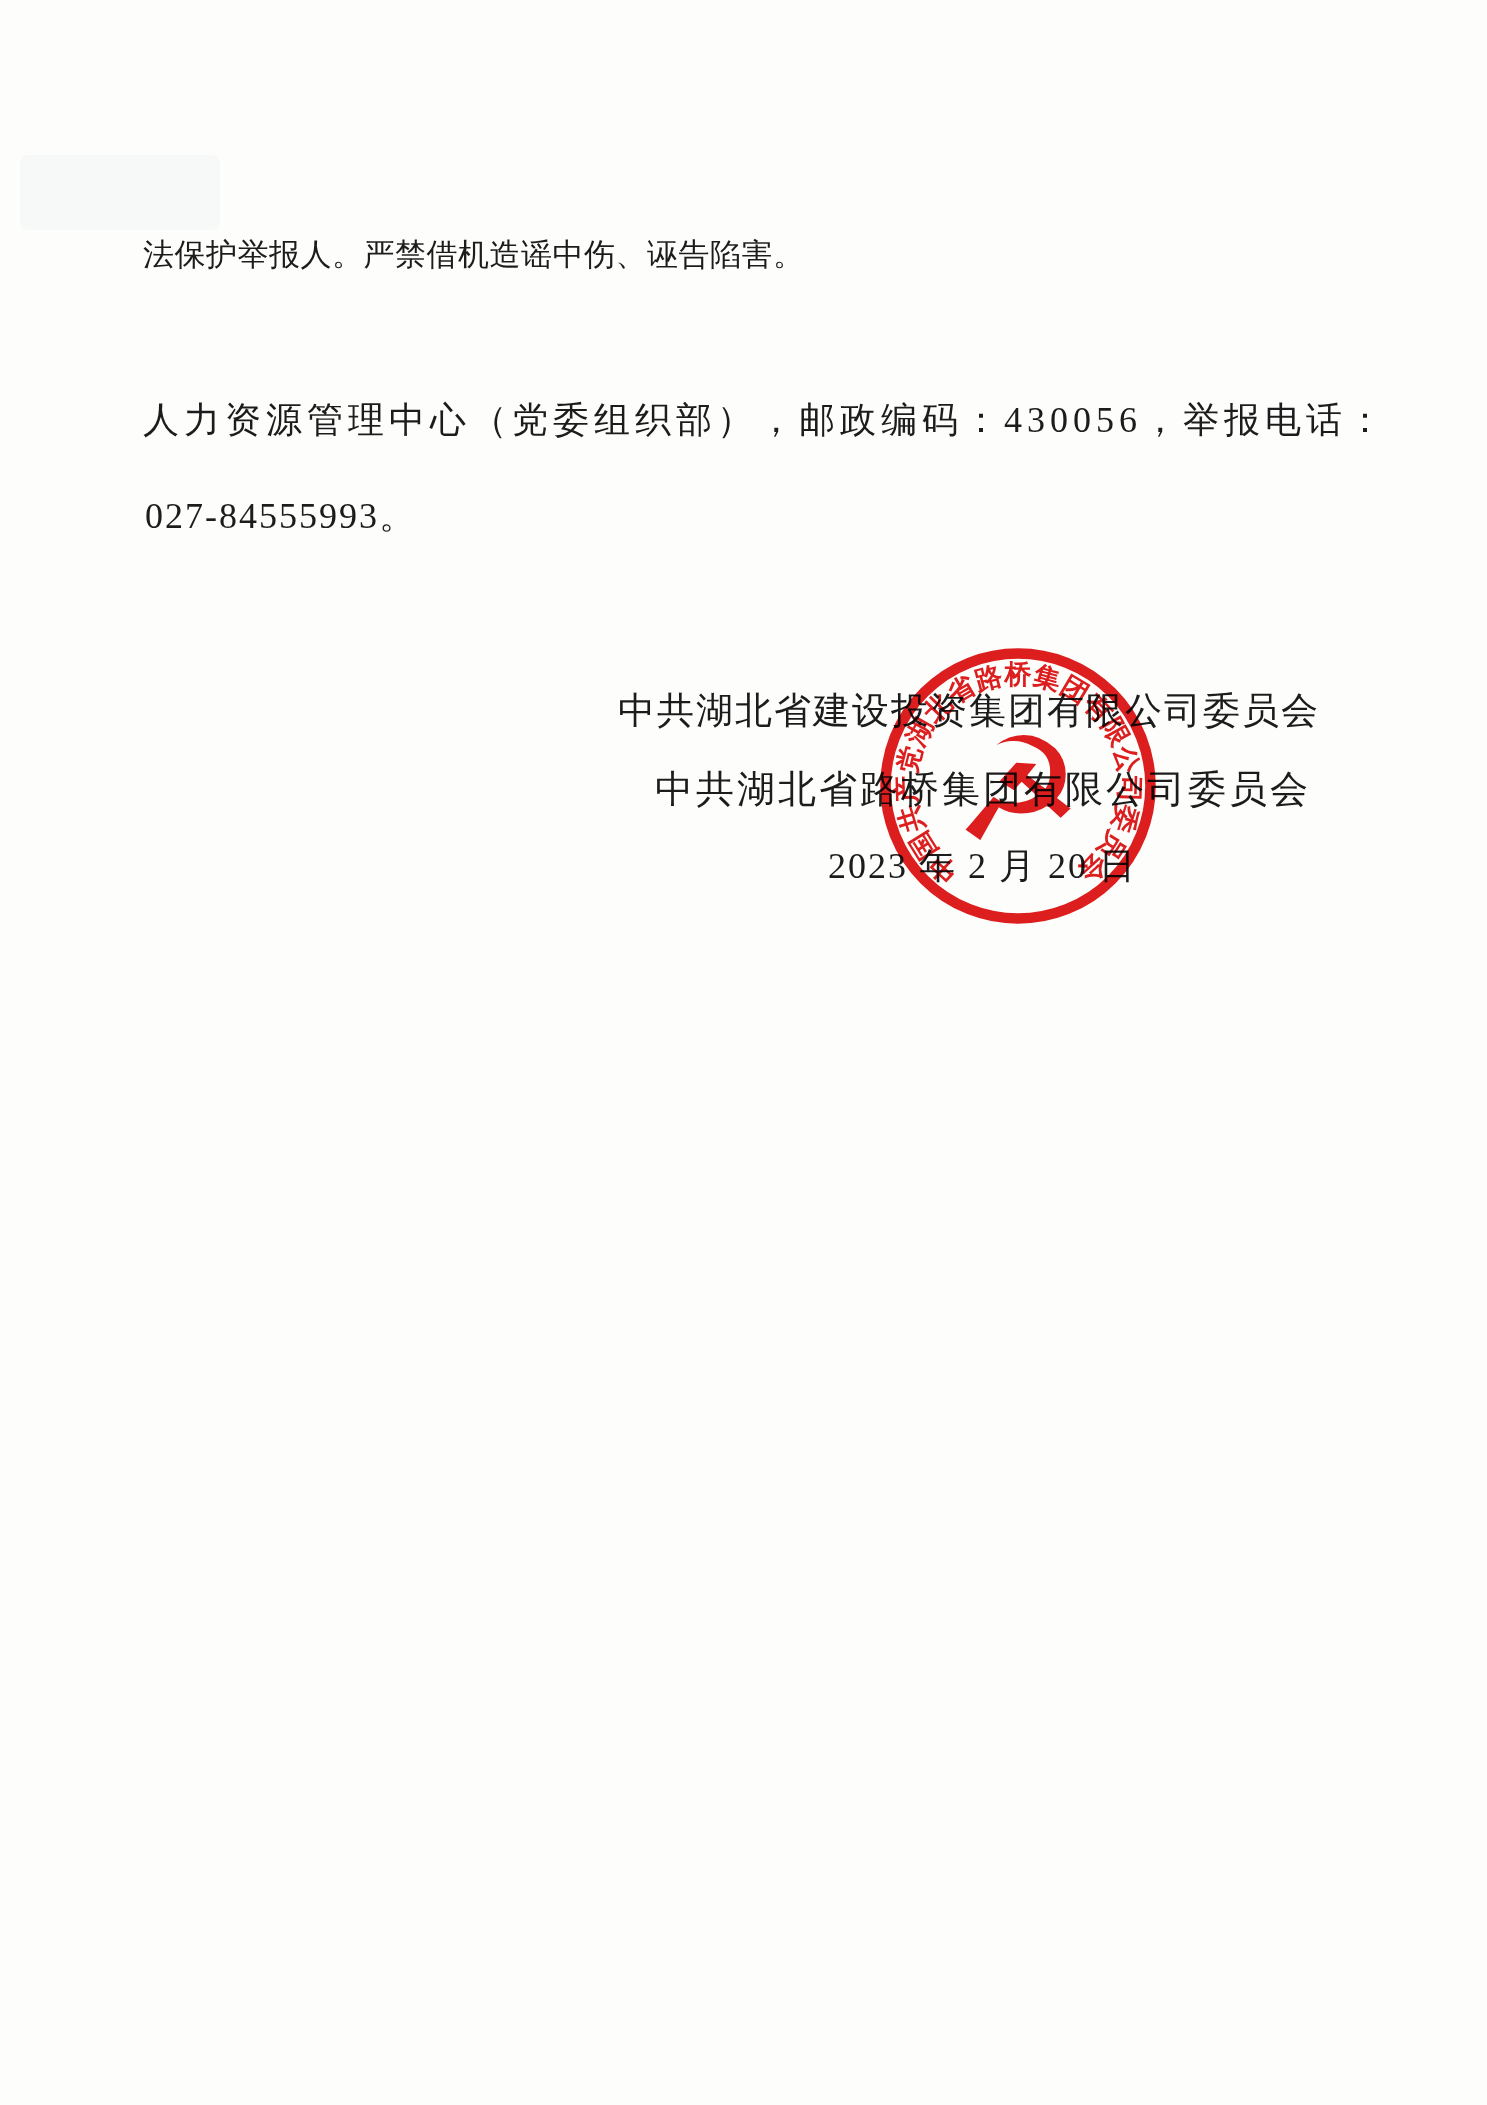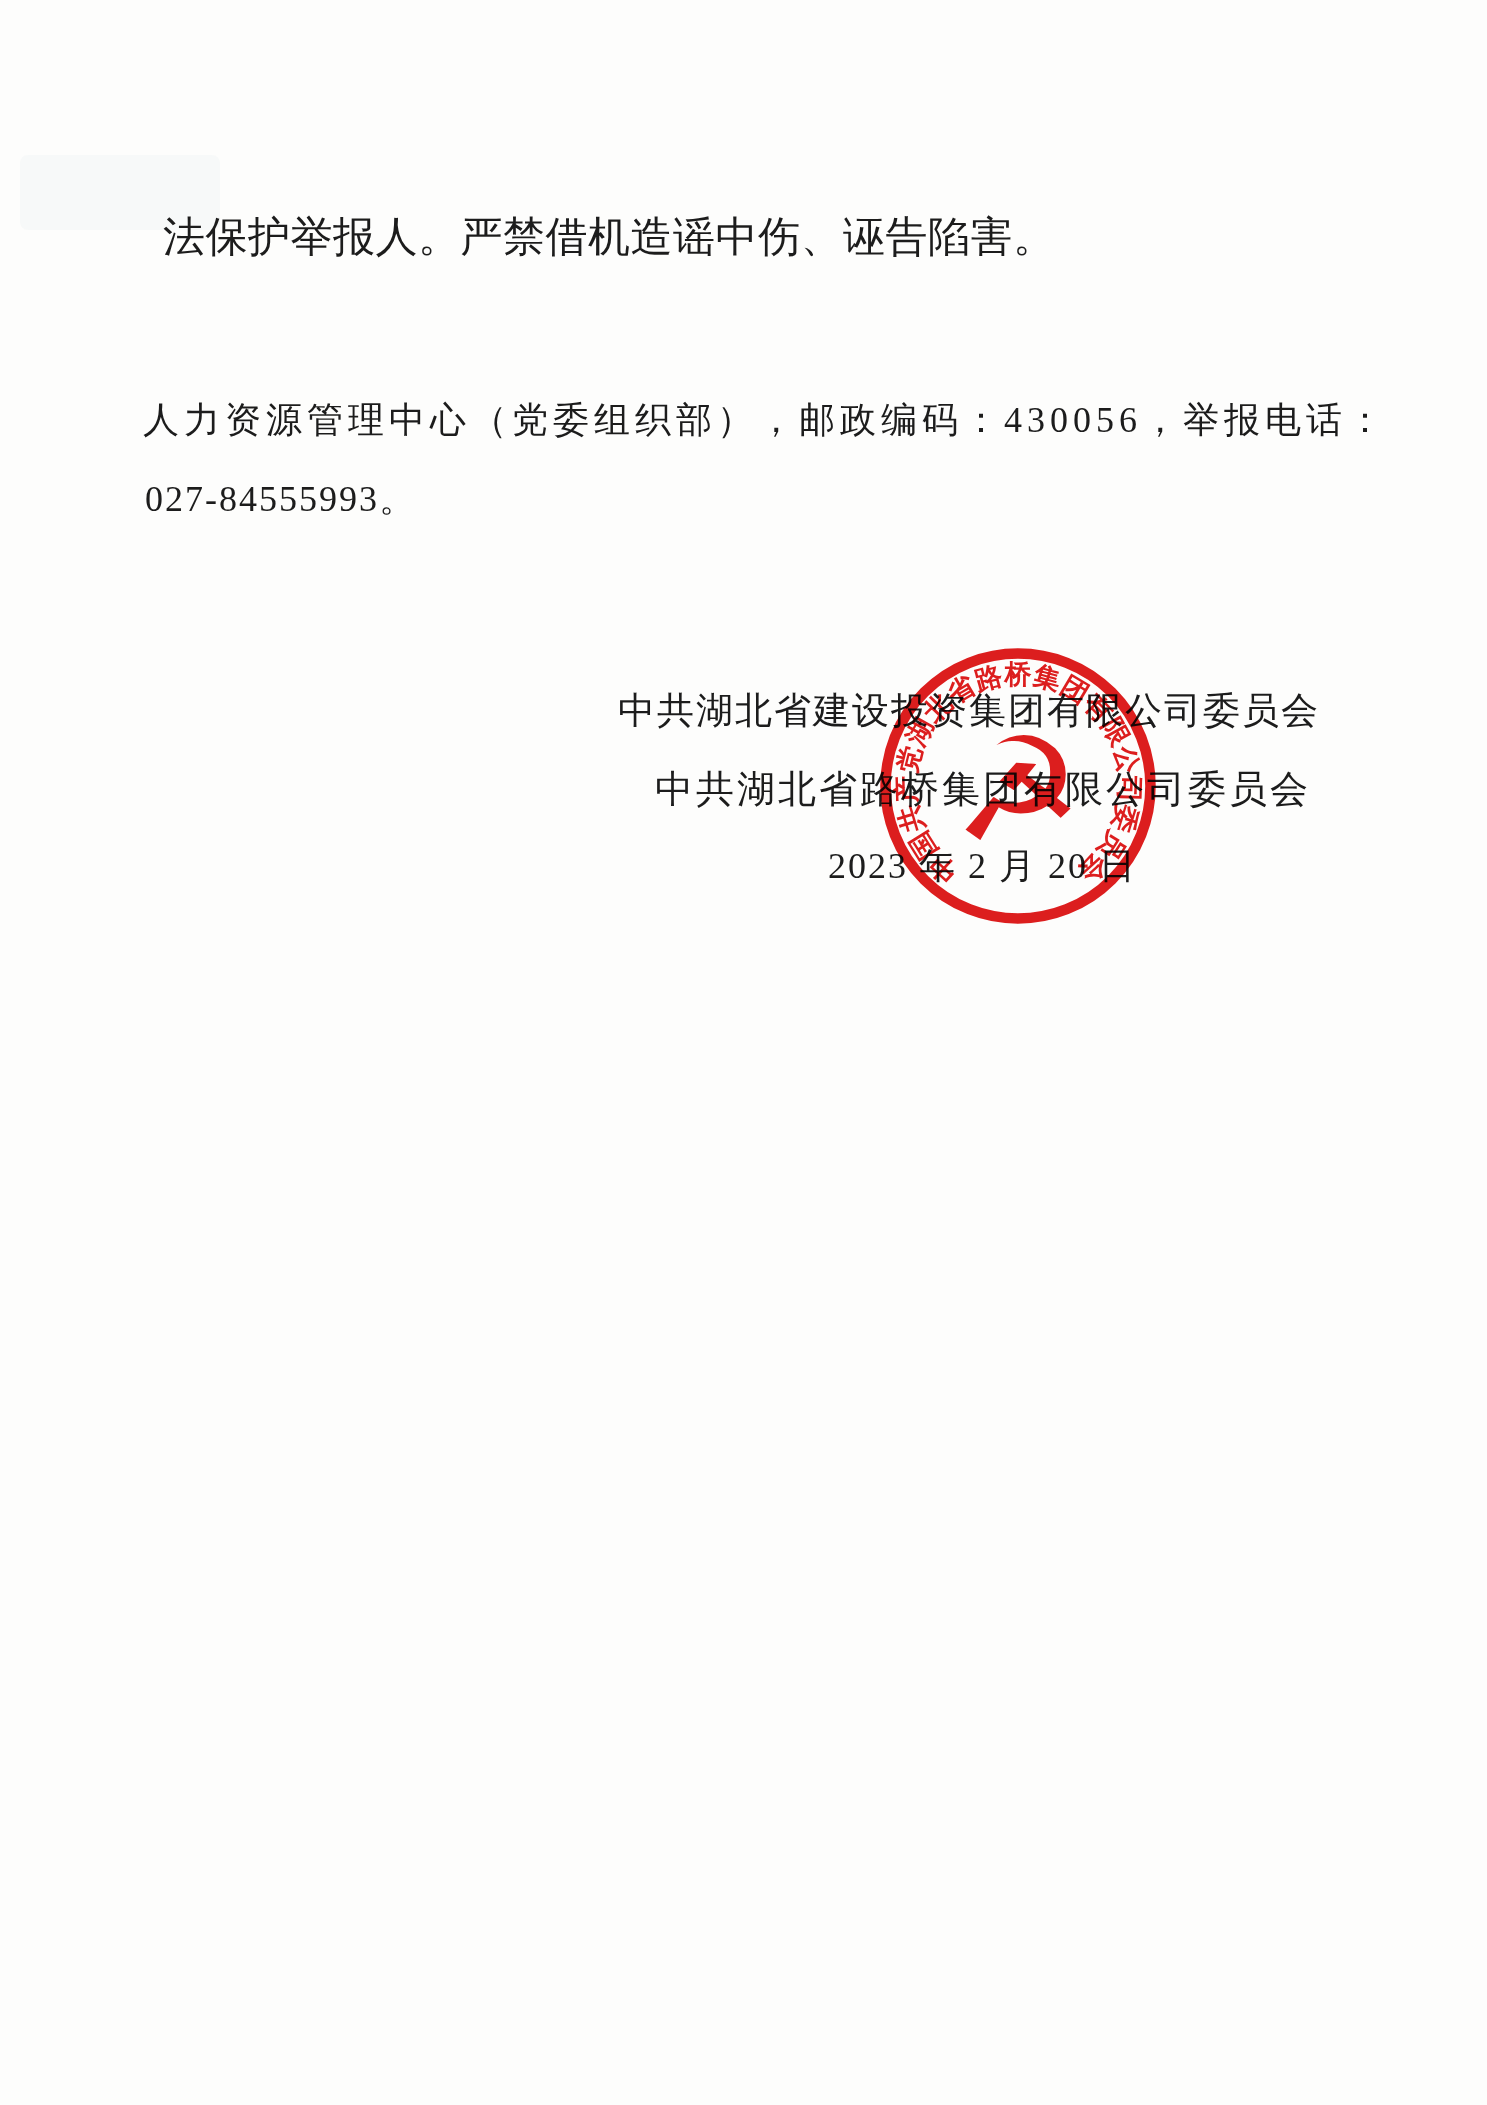--- a/index.html
+++ b/index.html
@@ -24,24 +24,24 @@
     height: 75px;
     background: #f3f7f7;
     border-radius: 8px;
     opacity: 0.6;
   }
   .doc-line {
     position: absolute;
     white-space: nowrap;
     line-height: 1;
   }
-  .line1   { left: 143px; top: 216px; font-size: 42px; letter-spacing: 0.5px; margin-left: 20px; }
+  .line1   { left: 143px; top: 239px; font-size: 31px; letter-spacing: 0.5px; }
   .addr1   { left: 248px; top: 322px; font-size: 36px; letter-spacing: 4px; }
   .addr2   { left: 143px; top: 402px; font-size: 36px; letter-spacing: 5px; font-family: Liberation Serif, serif; }
-  .addr3   { left: 145px; top: 481px; font-size: 36px; letter-spacing: 2px; }
+  .addr3   { left: 145px; top: 498px; font-size: 36px; letter-spacing: 2px; }
   .sig1    { left: 618px; top: 692px; font-size: 37px; letter-spacing: 2px; }
   .sig2    { left: 655px; top: 770px; font-size: 38px; letter-spacing: 3px; }
   .dateln  { left: 828px; top: 848px; font-size: 36px; letter-spacing: 2px; }
   .seal {
     position: absolute;
     left: 874px;
     top: 642px;
     width: 288px;
     height: 288px;
     mix-blend-mode: multiply;

